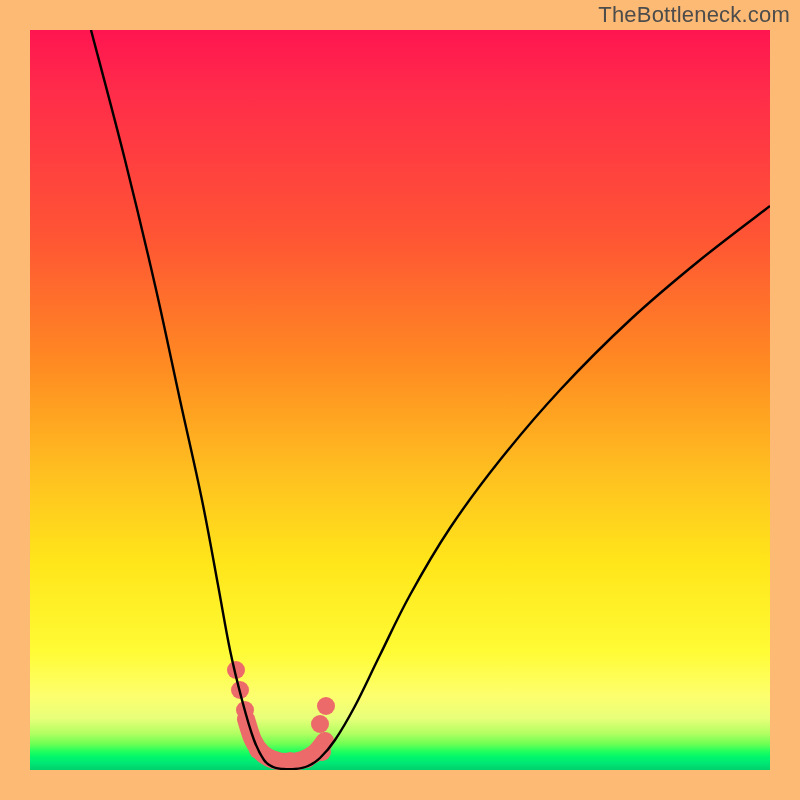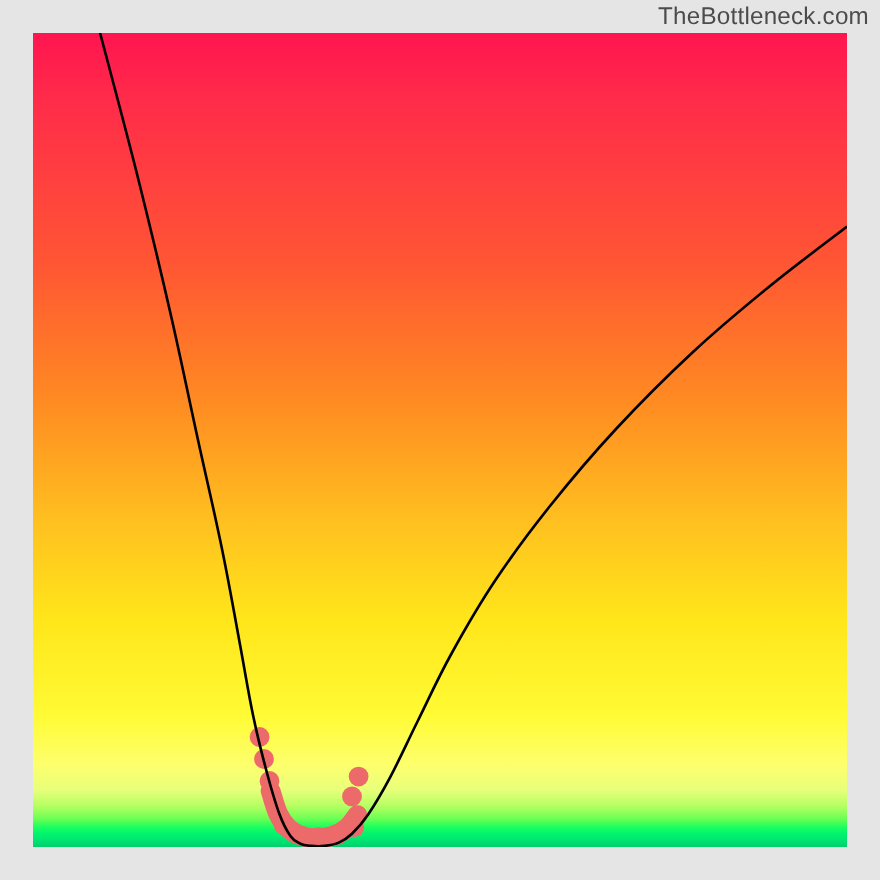--- a/index.html
+++ b/index.html
@@ -7,21 +7,21 @@
     padding: 0;
     width: 800px;
     height: 800px;
     background: #000;
     overflow: hidden;
   }
   .frame {
     position: relative;
     width: 800px;
     height: 800px;
-    background: #e5e5e5;
+    background: #fdba74;
   }
   .watermark {
     position: absolute;
     top: 2px;
     right: 10px;
     font-family: Arial, Helvetica, sans-serif;
     font-size: 22px;
     color: #4c4c4c;
     font-weight: 500;
     letter-spacing: 0.2px;

